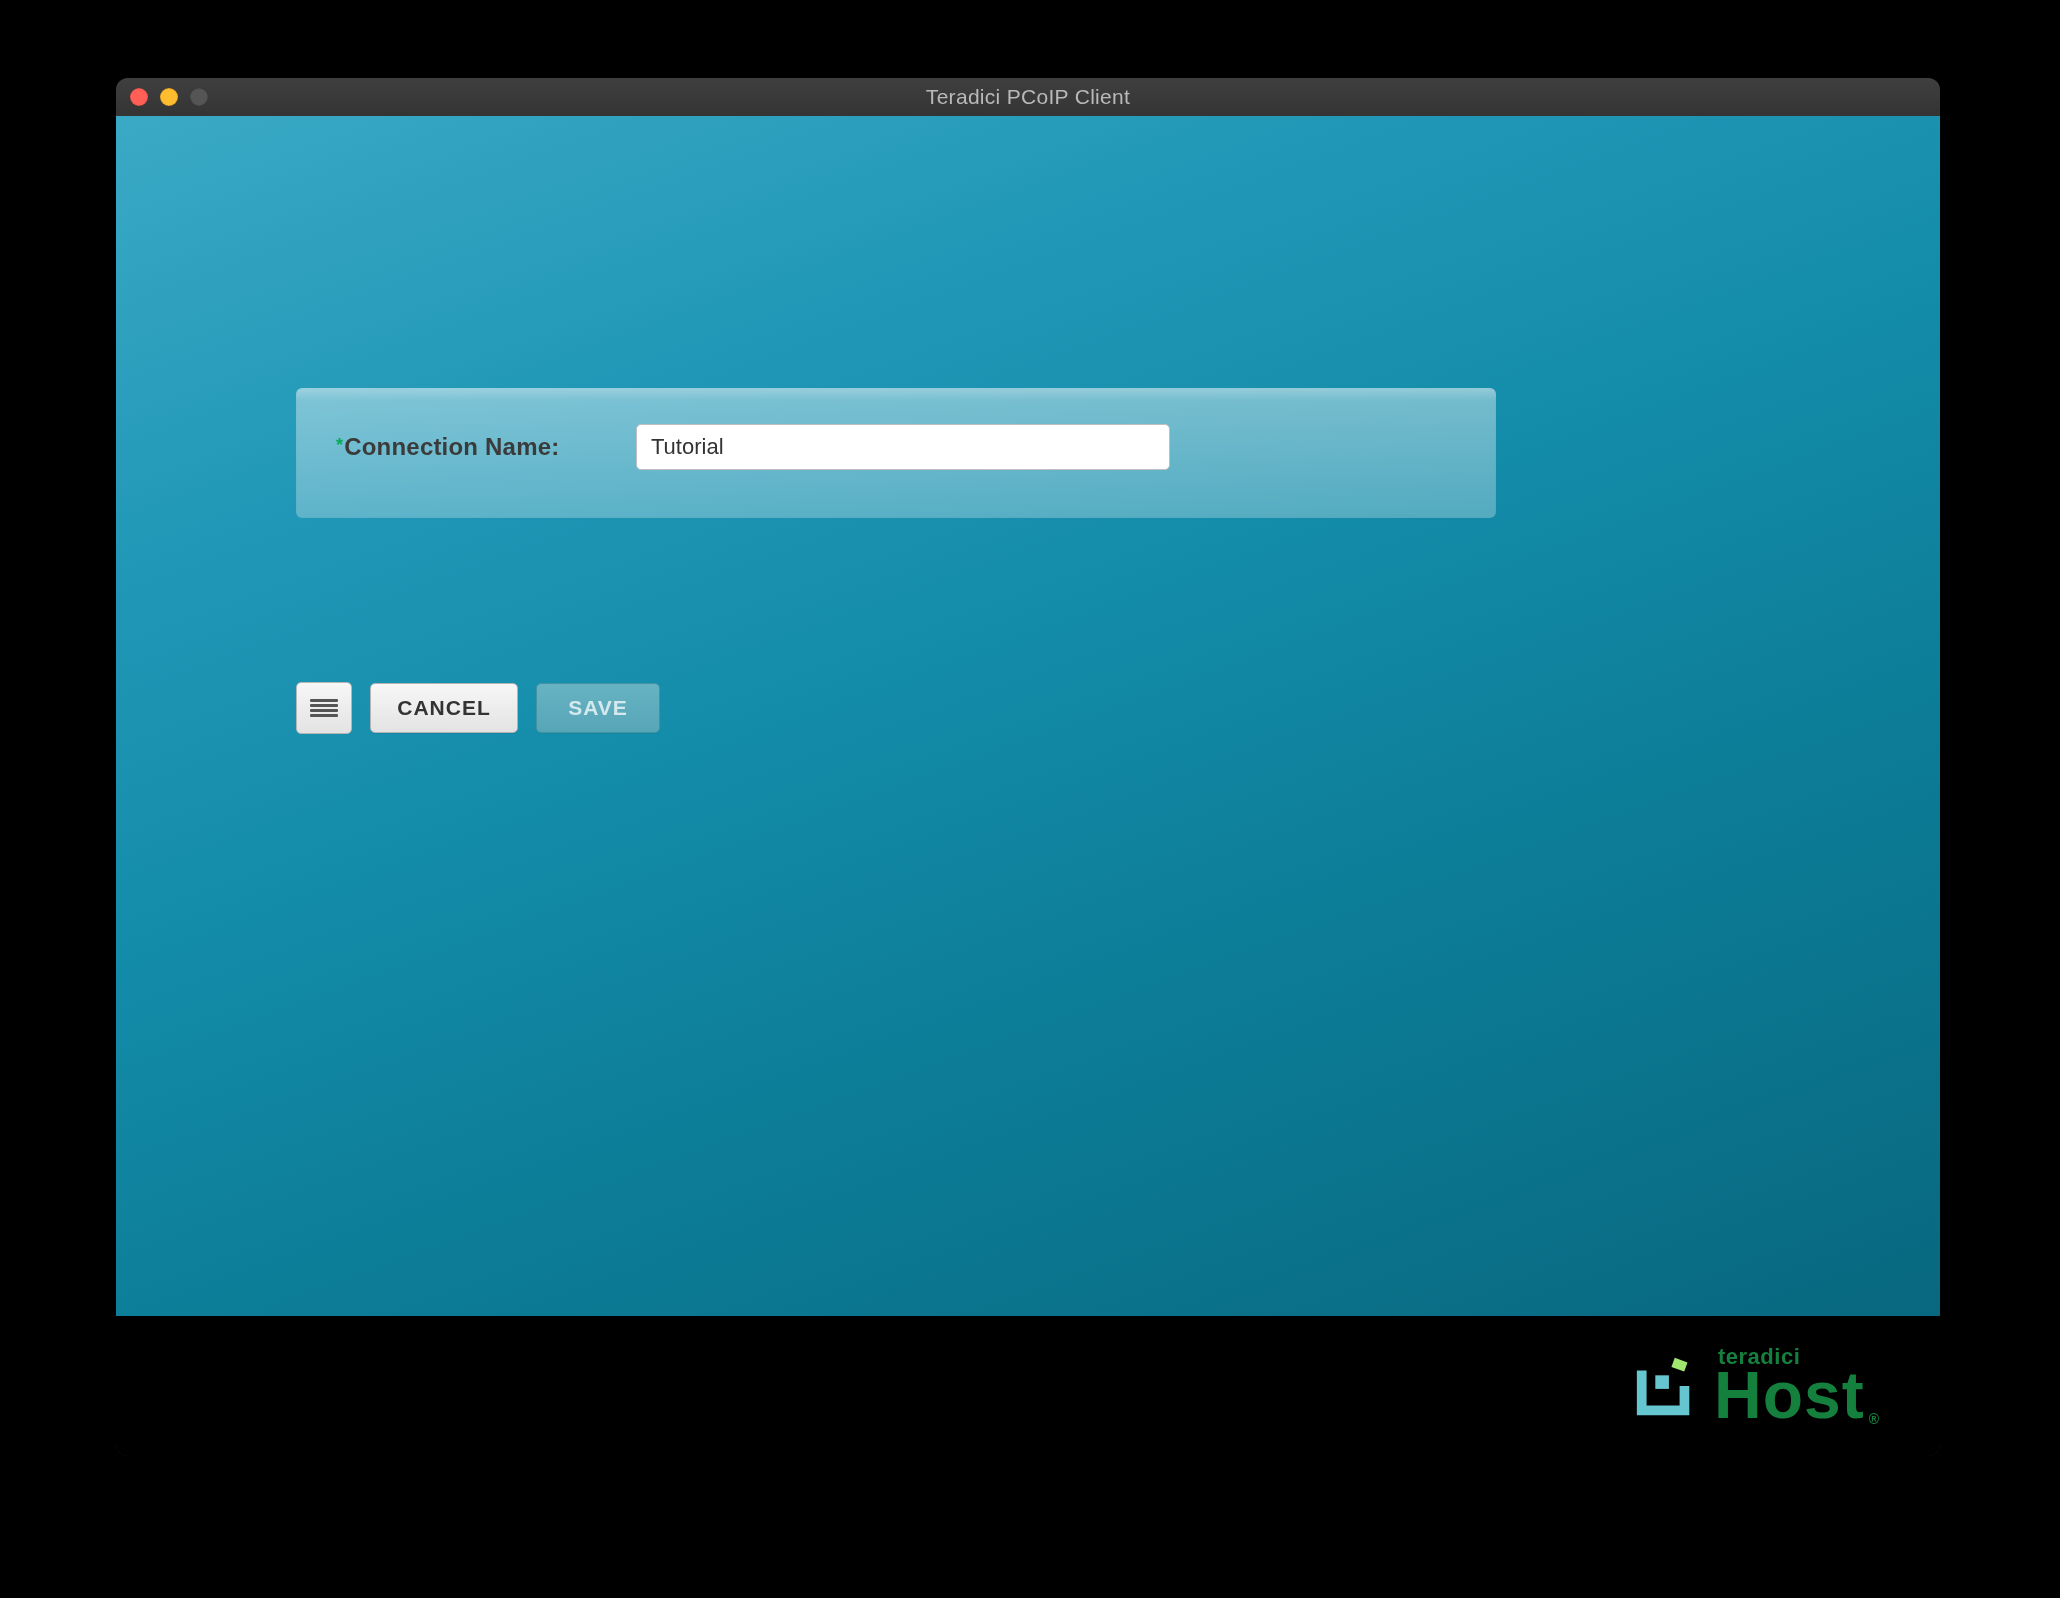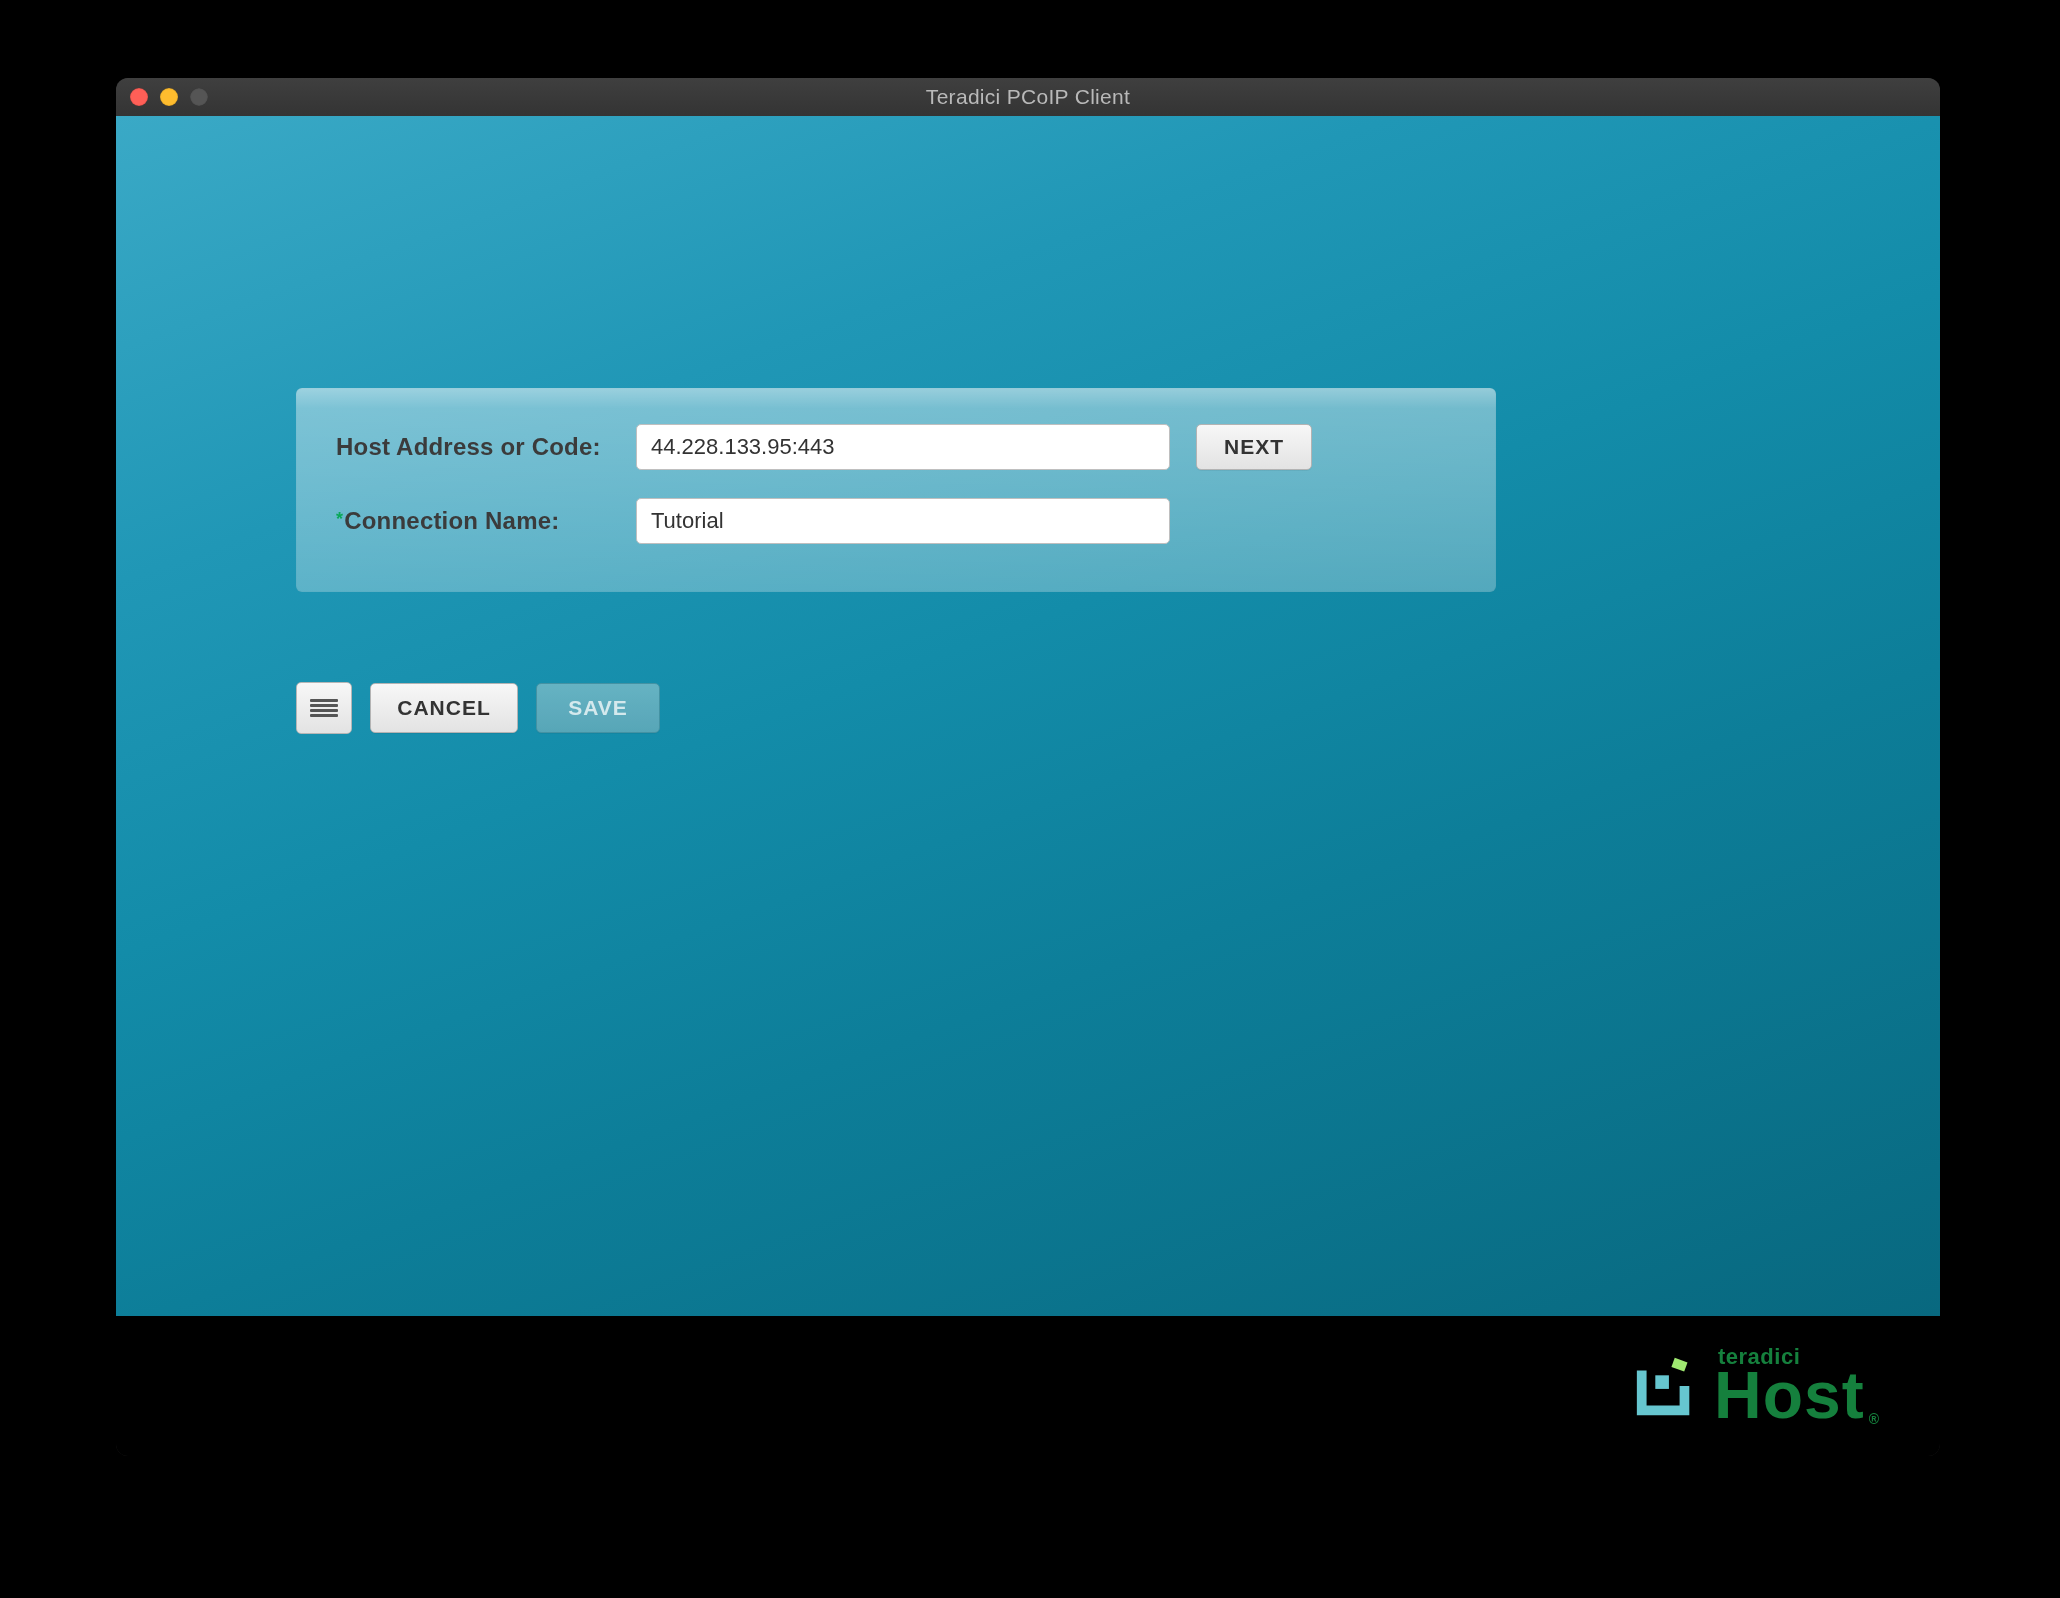--- a/index.html
+++ b/index.html
@@ -233,25 +233,20 @@
         <div class="dot gray"></div>
       </div>
       <div class="title">Teradici PCoIP Client</div>
     </div>
 
     <div class="client-body">
       <div class="teal-area">
 
         <div class="panel">
           <div class="row">
-            <div class="lbl">Host Address or Code:</div>
-            <input class="txt" type="text" value="44.228.133.95:443" style="">
-            <button class="btn next">NEXT</button>
-          </div>
-          <div class="row">
             <div class="lbl">
               <span class="star">*</span><span>Connection Name:</span>
             </div>
             <input class="txt" type="text" value="Tutorial" style="">
           </div>
         </div>
 
         <div class="below-row">
           <div class="menu-btn">
             <span class="hamburger">

